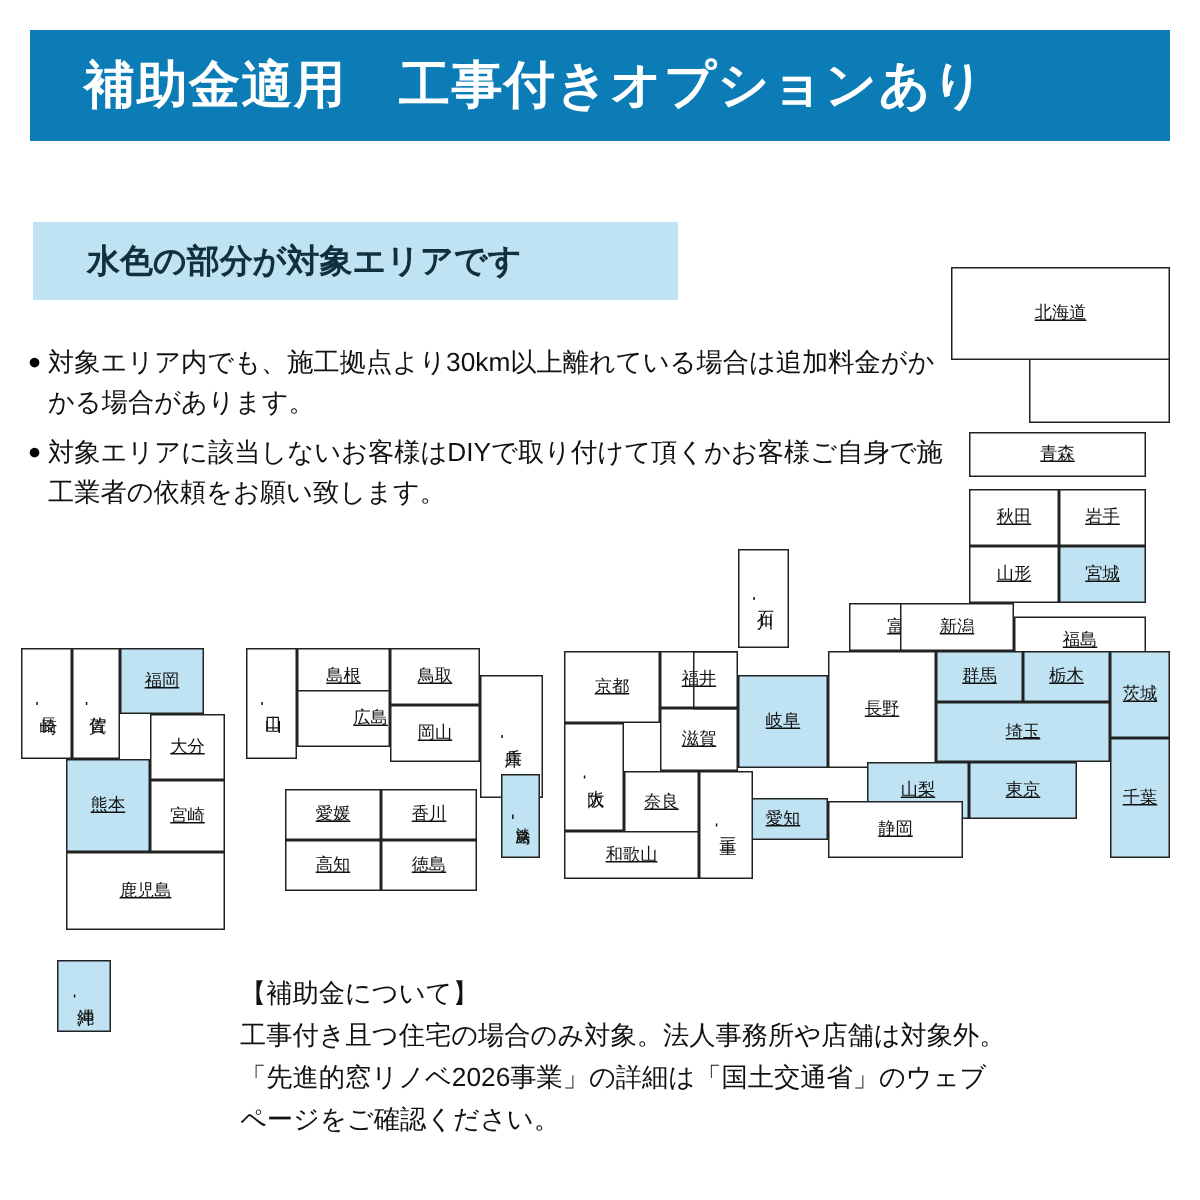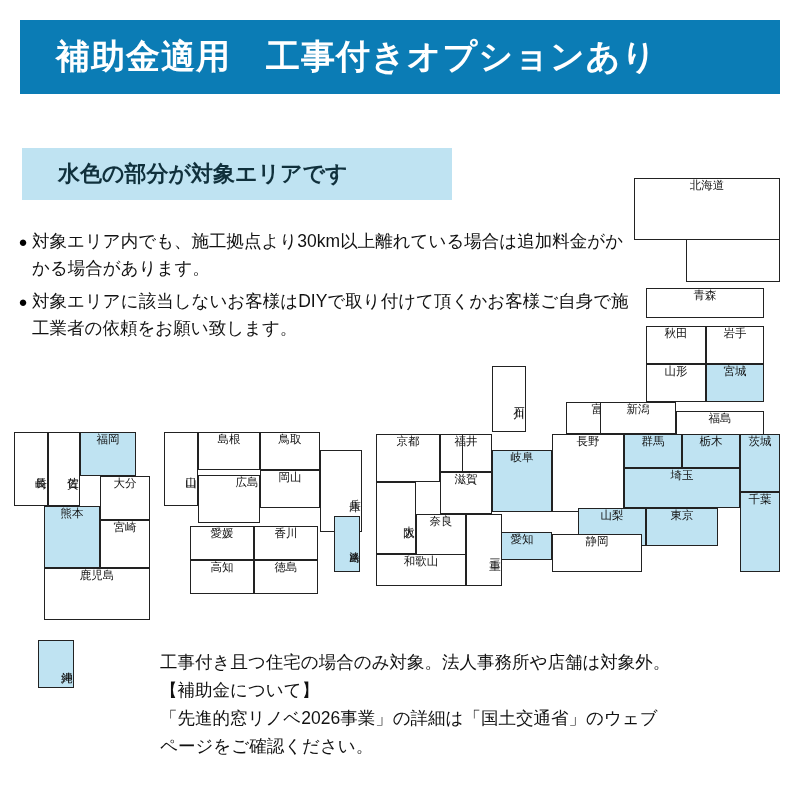--- a/index.html
+++ b/index.html
@@ -61,26 +61,27 @@
   .note-line {
     font-size:17.5px; line-height:28px; color:#111;
   }
   
   .map { position:absolute; left:0; top:0; width:800px; height:800px; }
   .pref {
     position:absolute;
     box-sizing:border-box;
     border:1px solid #222;
     background:#ffffff;
-    display:flex; align-items:flex-start; justify-content:center;
+    display:flex; align-items:center; justify-content:center;
     font-size:11.5px;
     line-height:1.08;
     text-align:center;
     color:#111;
     white-space:pre-line;
+    text-decoration:underline;
   }
   .pref.hl { background:#bfe3f2; }
   .pref.vert {
     writing-mode:vertical-rl;
     text-orientation:upright;
     letter-spacing:1px;
   }
   .pref.small { font-size:10px; }
   .connector { position:absolute; background:#222; }
 </style>
@@ -210,21 +211,21 @@
 
     <div class="pref vert" style="left:164px; top:432px; width:34px; height:74px;">
       <span>山口</span>
     </div>
     <div class="pref" style="left:198px; top:432px; width:62px; height:38px;">
       <span>島根</span>
     </div>
     <div class="pref" style="left:260px; top:432px; width:60px; height:38px;">
       <span>鳥取</span>
     </div>
-    <div class="pref" style="left:198px; top:475px; width:62px; height:48px;padding-left:36px;">
+    <div class="pref" style="left:198px; top:460px; width:62px; height:38px;padding-left:36px;">
       <span>広島</span>
     </div>
     <div class="pref" style="left:260px; top:470px; width:60px; height:38px;">
       <span>岡山</span>
     </div>
 
     <div class="pref" style="left:190px; top:526px; width:64px; height:34px;">
       <span>愛媛</span>
     </div>
     <div class="pref" style="left:254px; top:526px; width:64px; height:34px;">
@@ -261,19 +262,19 @@
     <div class="pref vert hl" style="left:38px; top:640px; width:36px; height:48px;">
       <span>沖縄</span>
     </div>
 
     <div class="connector" style="left:462px; top:434px; width:30px; height:1px;"></div>
     <div class="connector" style="left:462px; top:434px; width:1px; height:38px;"></div>
     <div class="connector" style="left:462px; top:472px; width:30px; height:1px;"></div>
   </div>
 
   <div class="note">
+    <div class="note-line">【補助金について】</div>
     <div class="note-line">工事付き且つ住宅の場合のみ対象。法人事務所や店舗は対象外。</div>
-    <div class="note-line">【補助金について】</div>
     <div class="note-line">「先進的窓リノベ2026事業」の詳細は「国土交通省」のウェブ</div>
     <div class="note-line">ページをご確認ください。</div>
   </div>
 
 </div>
 
 </body></html>

